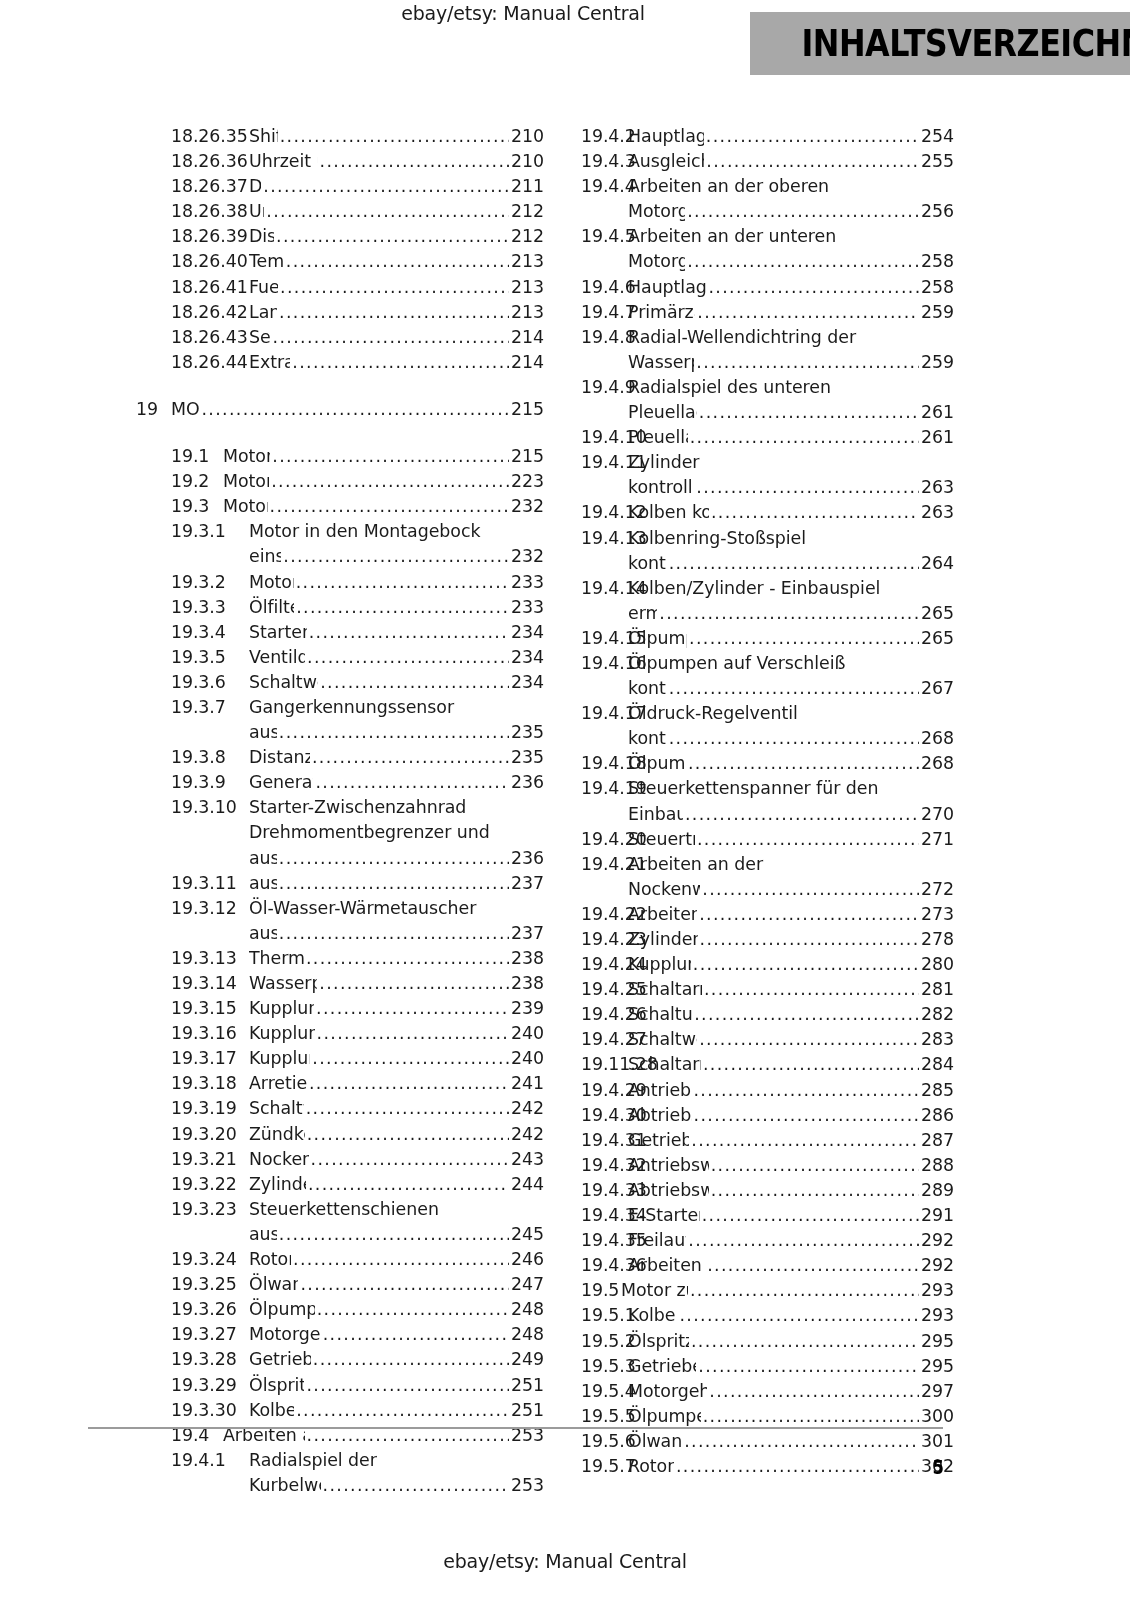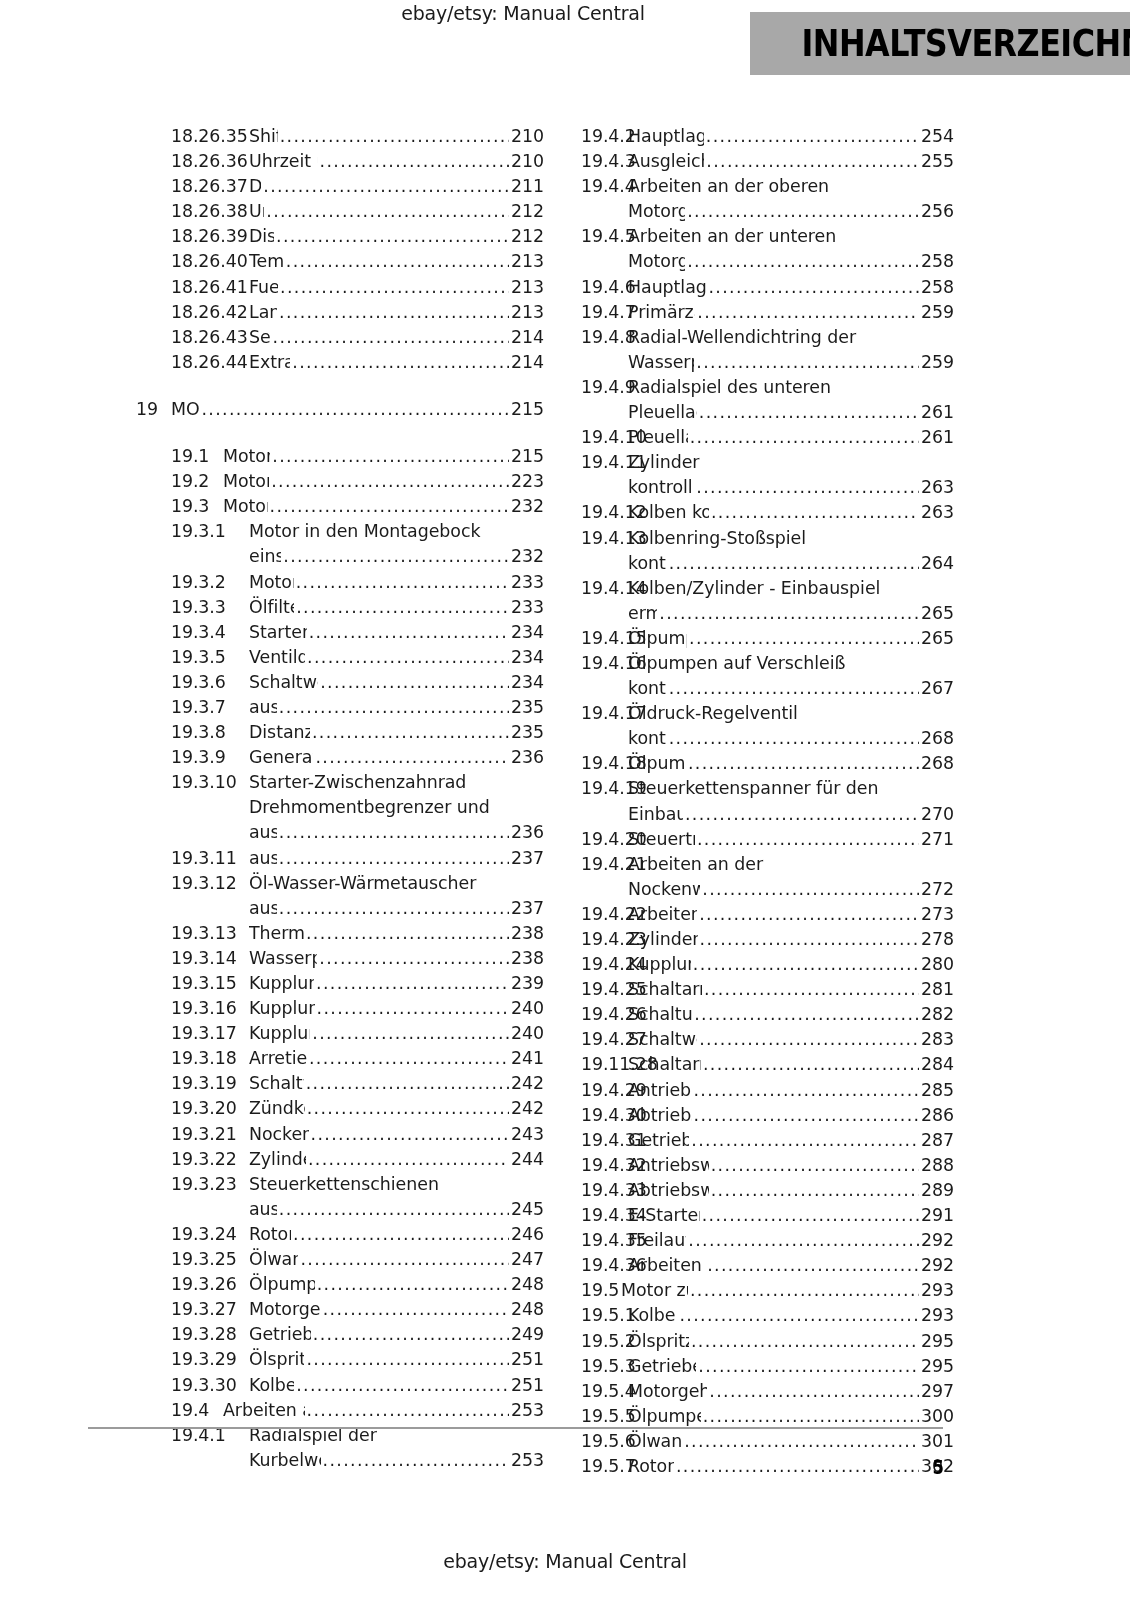--- a/index.html
+++ b/index.html
@@ -381,20 +381,24 @@
           <div class="line">
             <span class="txt">Schaltwellensensor ausbauen</span>
             <span class="leader"></span>
             <span class="pg">234</span>
           </div>
         </span>
       </div>
       <div class="entry lvl3">
         <span class="num">19.3.7</span>
         <span class="body">
+          <div class="line noleader">
+            <span class="txt">Gangerkennungssensor</span>
+            <span class="pg blank"></span>
+          </div>
           <div class="line">
             <span class="txt">ausbauen</span>
             <span class="leader"></span>
             <span class="pg">235</span>
           </div>
         </span>
       </div>
       <div class="entry lvl3">
         <span class="num">19.3.8</span>
         <span class="body">

